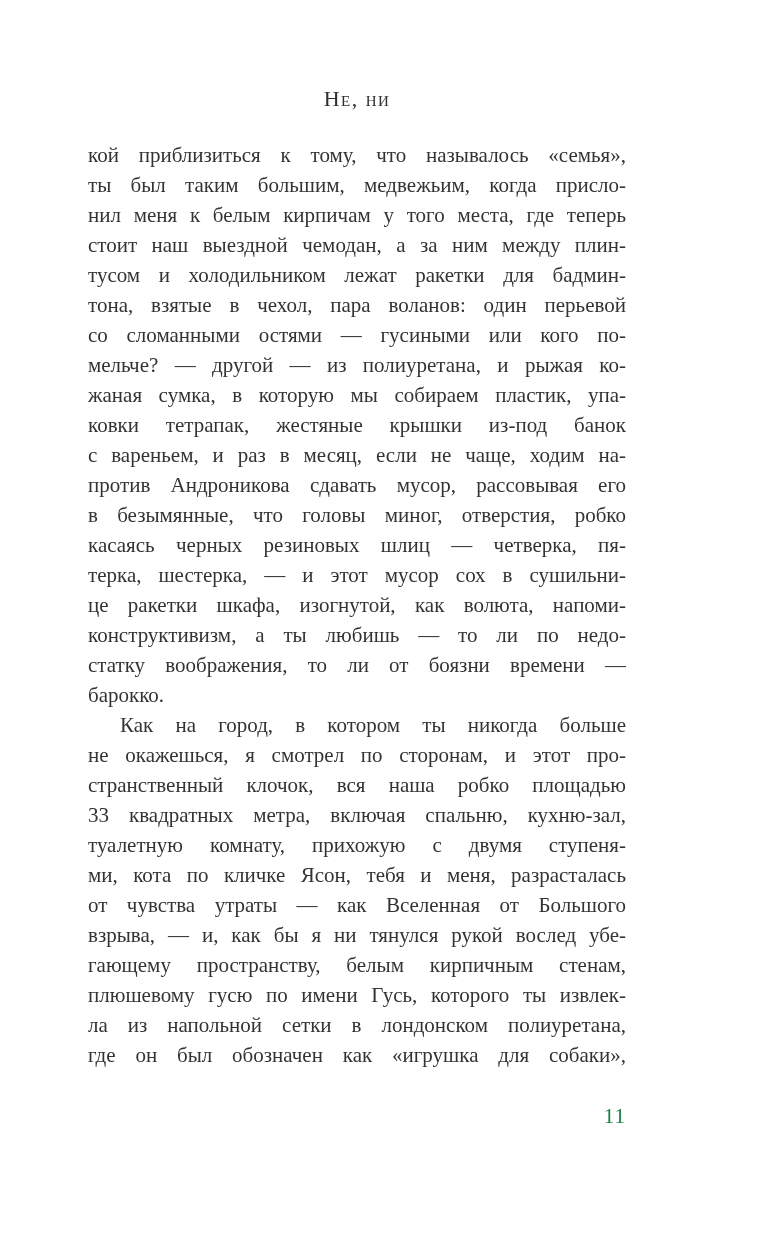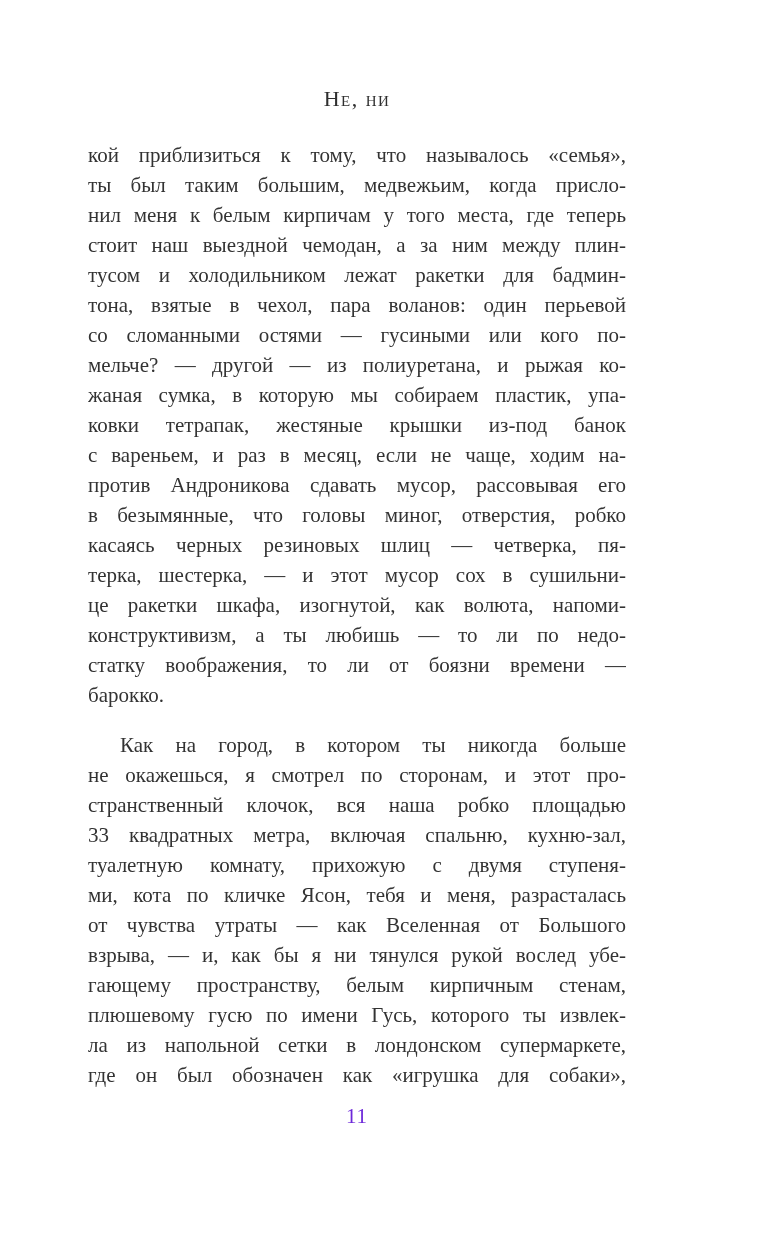--- a/index.html
+++ b/index.html
@@ -40,31 +40,30 @@
     text-align: justify;
     text-align-last: justify;
     overflow: hidden;
     word-spacing: 1px;
   }
   .line.para-end {
     text-align-last: left;
   }
   .line.indent {
     padding-left: 32px;
-    margin-top: 20px;
   }
   .folio {
     position: absolute;
     top: 1104px;
     left: 88px;
     width: 538px;
-    text-align: center;
+    text-align: right;
     font-size: 21px;
     letter-spacing: 1px;
-    color: #6d28d9;
+    color: #15803d;
   }
 </style>
 </head>
 <body>
 
 <div class="book-page">
   <div class="running-head">Не, ни</div>
 
   <div class="text-block">
       <div class="line">кой приблизиться к тому, что называлось «семья»,</div>
@@ -89,18 +88,18 @@
       <div class="line indent">Как на город, в котором ты никогда больше</div>
       <div class="line">не окажешься, я смотрел по сторонам, и этот про-</div>
       <div class="line">странственный клочок, вся наша робко площадью</div>
       <div class="line">33 квадратных метра, включая спальню, кухню-зал,</div>
       <div class="line">туалетную комнату, прихожую с двумя ступеня-</div>
       <div class="line">ми, кота по кличке Ясон, тебя и меня, разрасталась</div>
       <div class="line">от чувства утраты — как Вселенная от Большого</div>
       <div class="line">взрыва, — и, как бы я ни тянулся рукой вослед убе-</div>
       <div class="line">гающему пространству, белым кирпичным стенам,</div>
       <div class="line">плюшевому гусю по имени Гусь, которого ты извлек-</div>
-      <div class="line">ла из напольной сетки в лондонском супермаркете,</div>
+      <div class="line">ла из напольной сетки в лондонском полиуретана,</div>
       <div class="line">где он был обозначен как «игрушка для собаки»,</div>
     </div>
 
   <div class="folio">11</div>
 </div>
 
 </body></html>

